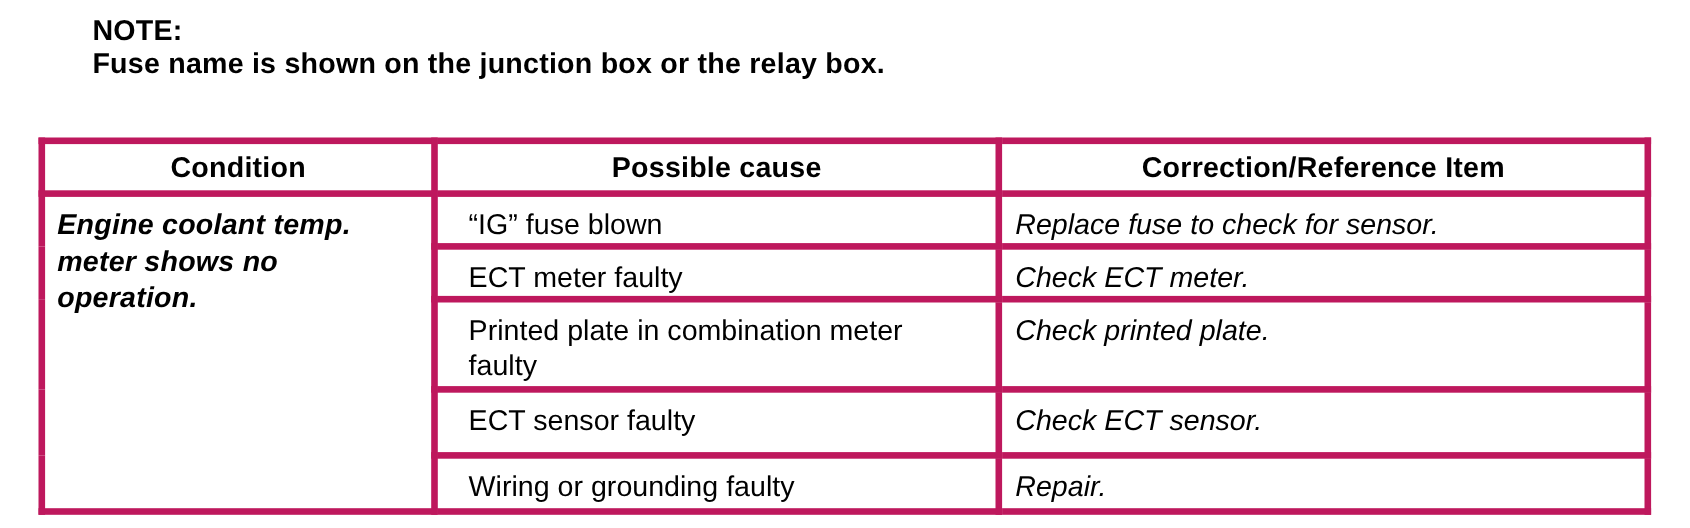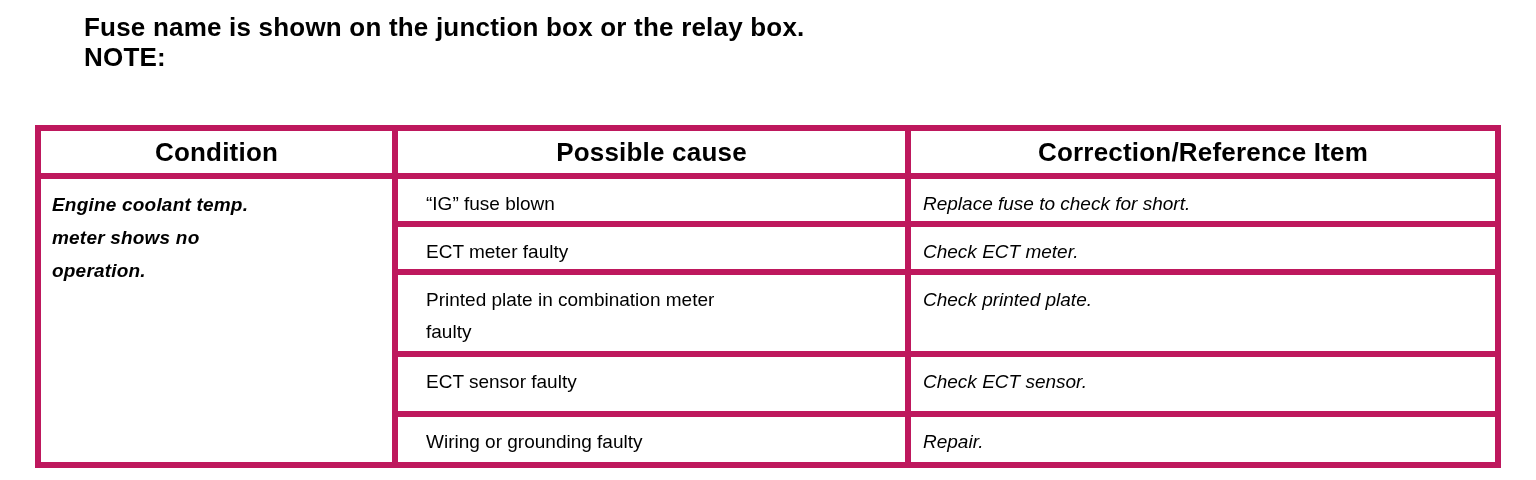--- a/index.html
+++ b/index.html
@@ -51,21 +51,21 @@
   .diag-table tr.r4 { height: 51px; }
 
   .diag-table th {
     font-size: 26px;
     font-weight: bold;
     text-align: center;
     vertical-align: middle;
     letter-spacing: 0.2px;
   }
   .diag-table td {
-    font-size: 19px;
+    font-size: 26px;
     vertical-align: top;
     line-height: 32px;
   }
   td.condition-cell {
     font-weight: bold;
     font-style: italic;
     line-height: 33px;
     padding: 9px 10px 0 11px;
     white-space: pre-line;
     letter-spacing: 0.2px;
@@ -76,22 +76,22 @@
   }
   td.correction-cell {
     font-style: italic;
     padding: 9px 10px 0 12px;
   }
 </style>
 </head>
 <body>
 
 <div class="note-block">
+  <div>NOTE:</div>
   <div>Fuse name is shown on the junction box or the relay box.</div>
-  <div>NOTE:</div>
 </div>
 
 <table class="diag-table">
   <colgroup>
     <col style="width:357px">
     <col style="width:513px">
     <col style="width:590px">
   </colgroup>
   <thead>
     <tr>
@@ -99,21 +99,21 @@
       <th>Possible cause</th>
       <th>Correction/Reference Item</th>
     </tr>
   </thead>
   <tbody>
     <tr class="r0">
       <td class="condition-cell" rowspan="5">Engine coolant temp.
 meter shows no
 operation.</td>
       <td class="cause-cell">“IG” fuse blown</td>
-      <td class="correction-cell">Replace fuse to check for short.</td>
+      <td class="correction-cell">Replace fuse to check for sensor.</td>
     </tr>
     <tr class="r1">
       <td class="cause-cell">ECT meter faulty</td>
       <td class="correction-cell">Check ECT meter.</td>
     </tr>
     <tr class="r2">
       <td class="cause-cell">Printed plate in combination meter
 faulty</td>
       <td class="correction-cell">Check printed plate.</td>
     </tr>

